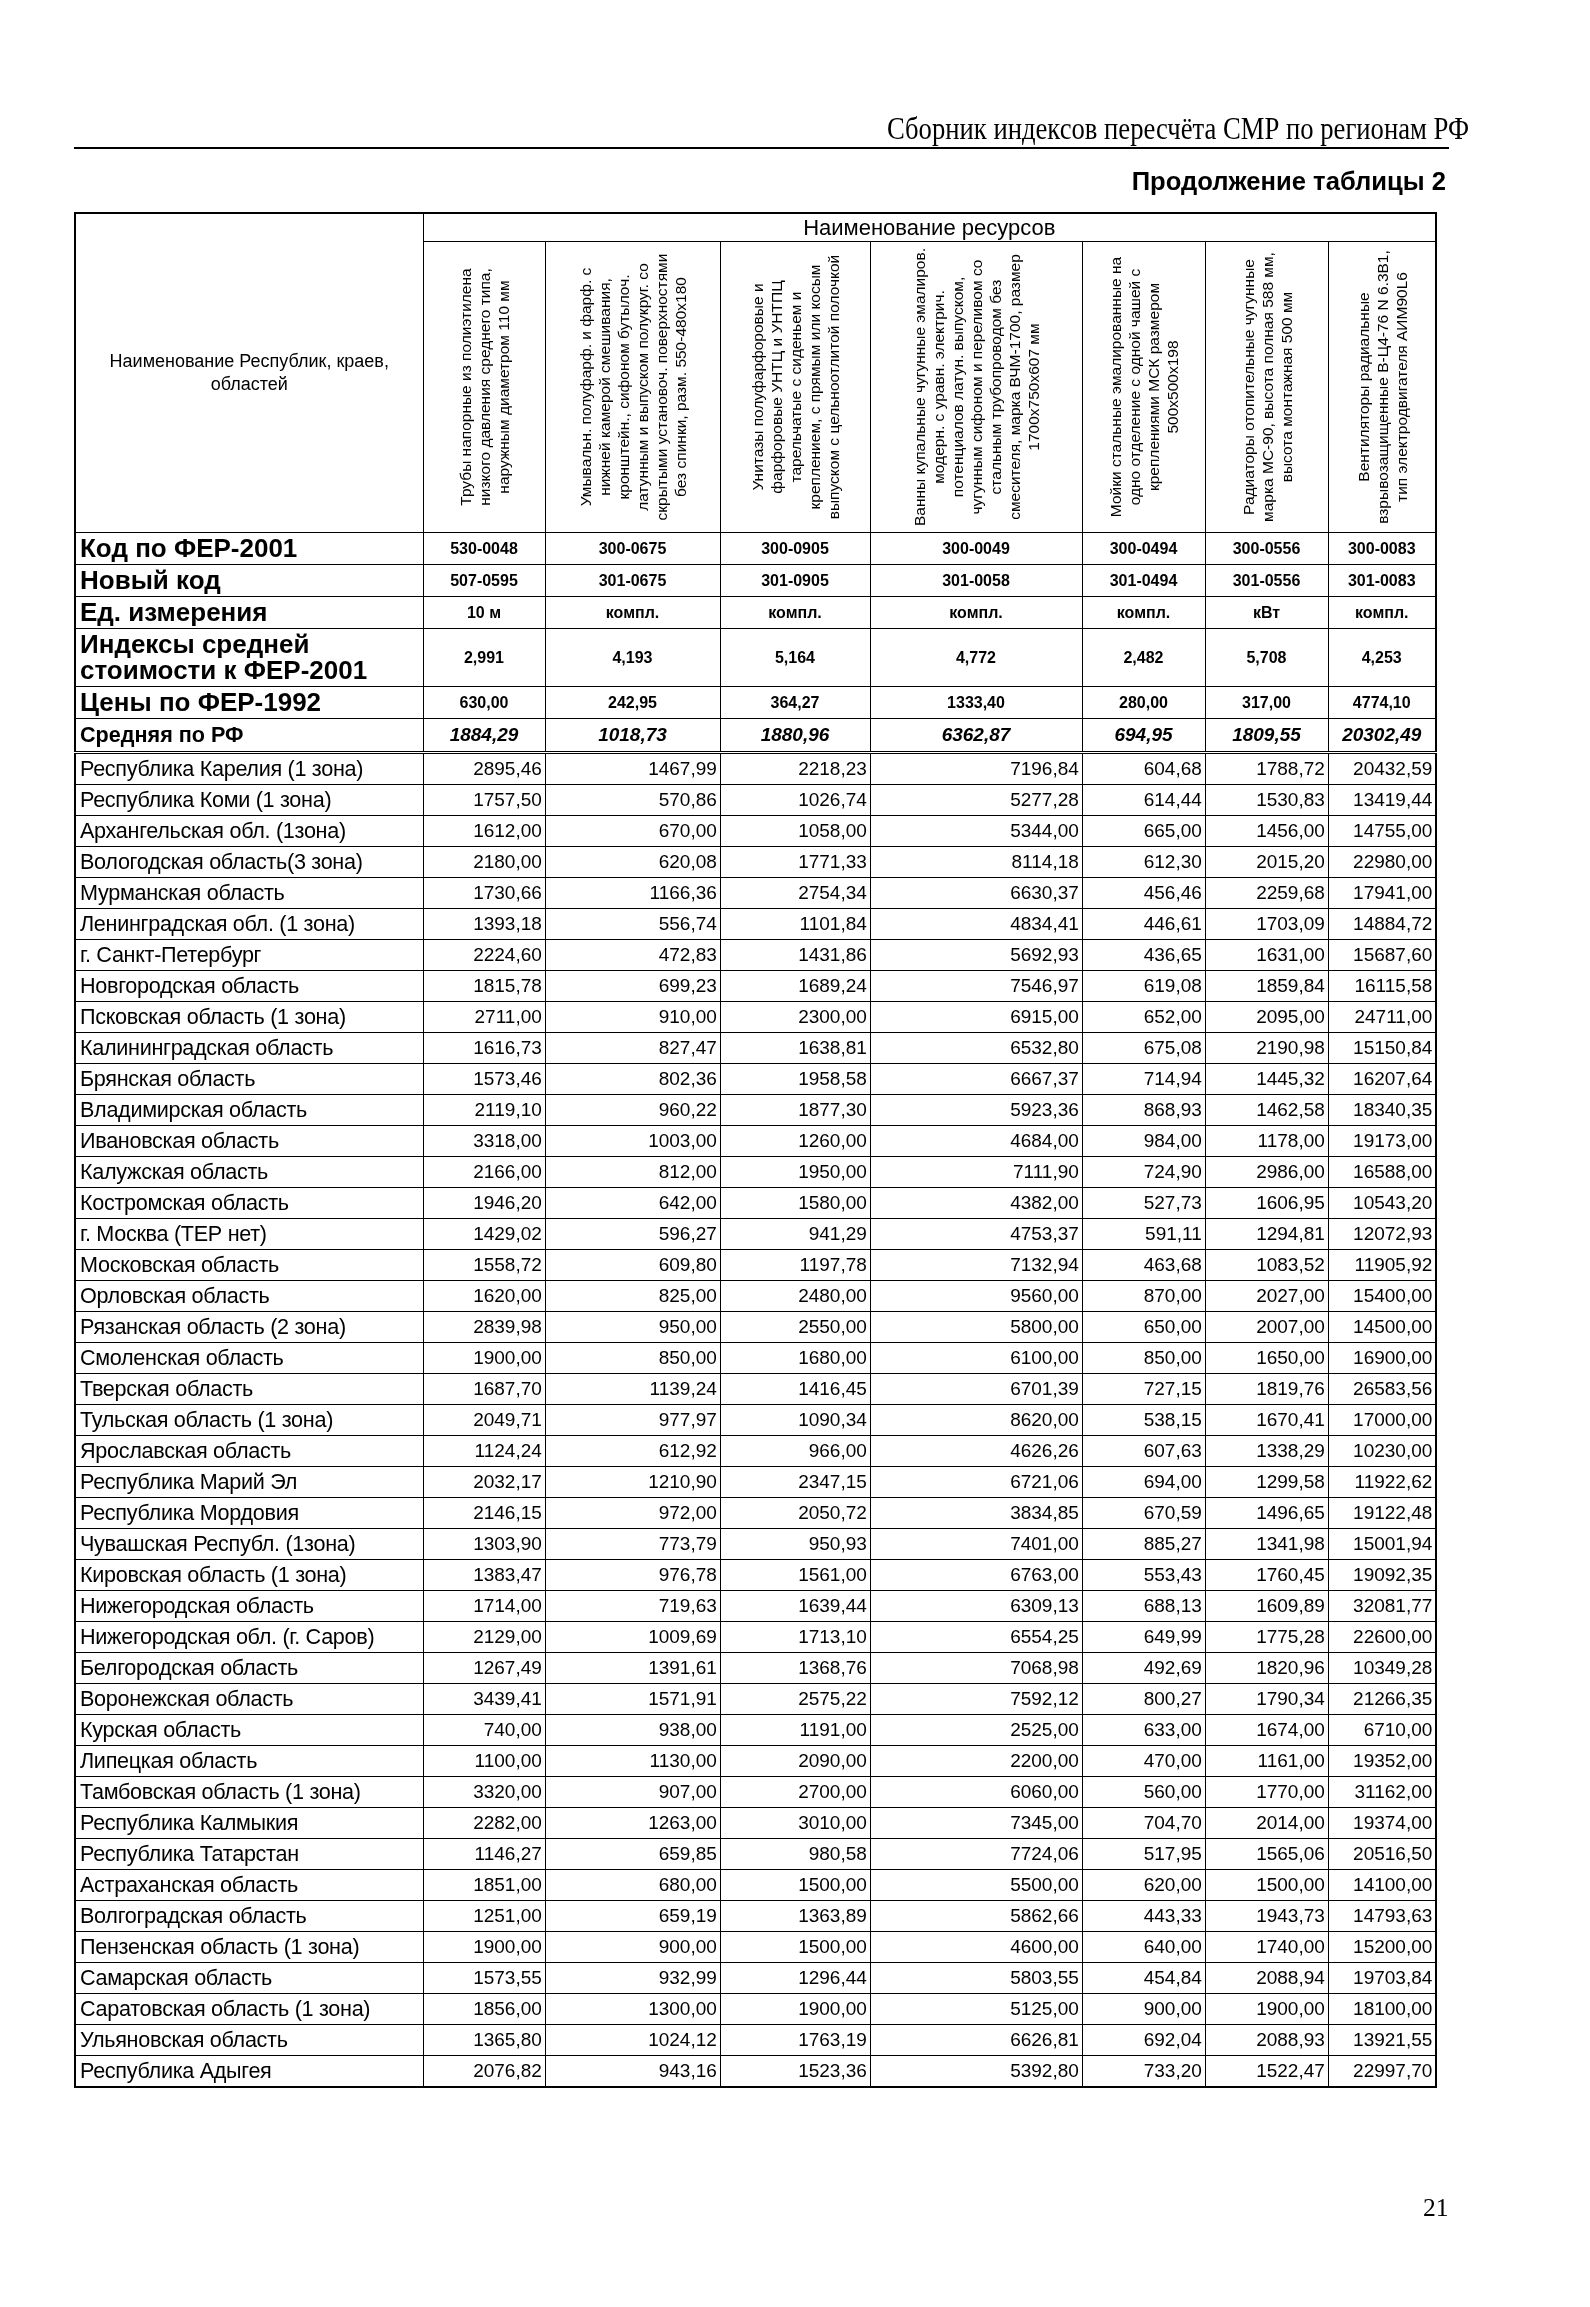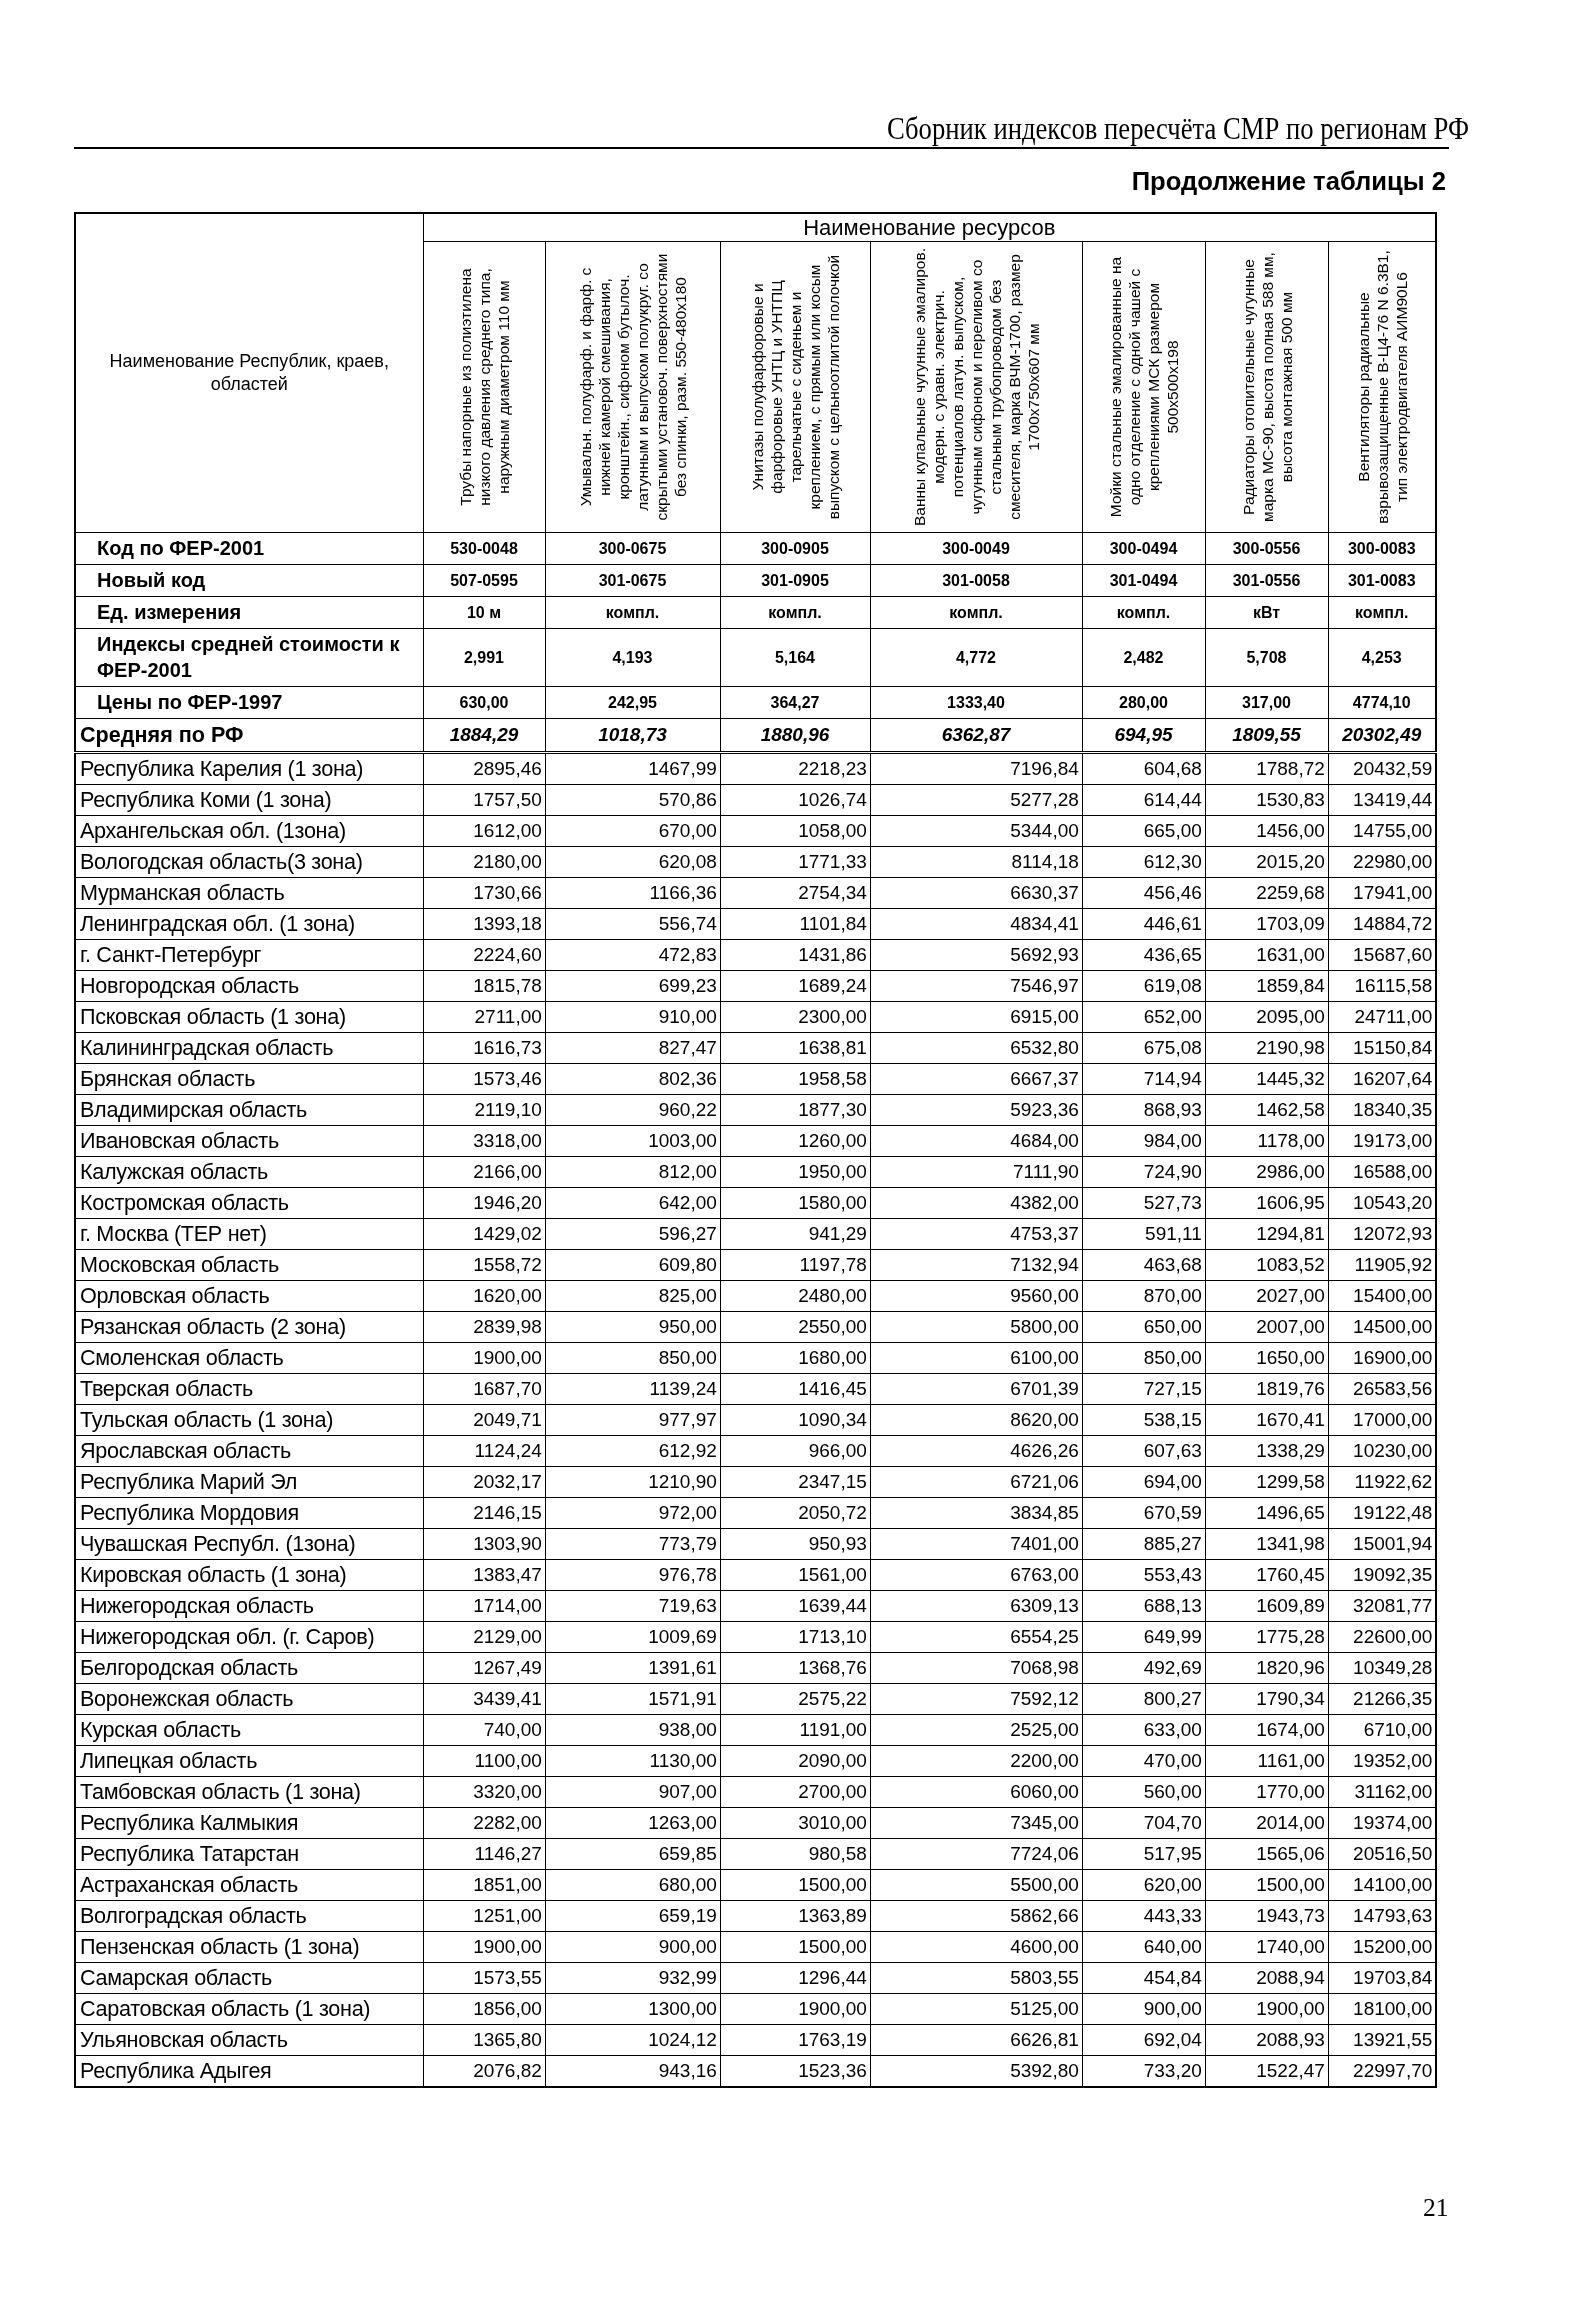--- a/index.html
+++ b/index.html
@@ -23,21 +23,21 @@
   table.main td, table.main th { border: 1.3px solid #000; padding: 0; overflow: hidden; }
   th.resource-group { height: 27px; font-weight: normal; font-size: 22px; text-align: center; }
   th.region-header { font-weight: normal; font-size: 18px; text-align: center; vertical-align: middle; line-height: 23px; padding: 0 6.7px; }
   th.rot { height: 290px; font-weight: normal; position: relative; }
   .rot-inner {
     position: absolute; left: 50%; top: 50%;
     width: 283px; transform: translate(-50%, -50%) rotate(-90deg);
     font-size: 15.5px; line-height: 19px; text-align: center; white-space: normal;
   }
   tr.meta td { font-weight: bold; font-size: 16px; height: 31px; text-align: center; transform-origin: center; }
-  tr.meta td.label { text-align: left; padding-left: 21px; font-size: 20px; }
+  tr.meta td.label { text-align: left; padding-left: 4px; font-size: 26px; }
   tr.meta.tall td { height: 57px; line-height: 25.6px; }
   tr.avg td { font-weight: bold; font-style: italic; font-size: 19px; height: 32px; text-align: center; }
   tr.avg td.label { font-style: normal; text-align: left; padding-left: 4px; font-size: 21.6px; }
   tr.avg { border-bottom: 3.4px double #000; }
   tr.data td { font-size: 19px; height: 30px; text-align: right; padding-right: 2.7px; }
   tr.data td.label { text-align: left; padding-left: 4px; font-size: 21.6px; letter-spacing: -0.3px; }
   .page-number { position: absolute; left: 1423px; top: 2193px; font-family: "Liberation Serif", serif; font-size: 25.6px; }
 </style>
 </head>
 <body>
@@ -121,21 +121,21 @@
       <td class="label">Индексы средней стоимости к ФЕР-2001</td>
       <td>2,991</td>
       <td>4,193</td>
       <td>5,164</td>
       <td>4,772</td>
       <td>2,482</td>
       <td>5,708</td>
       <td>4,253</td>
     </tr>
     <tr class="meta">
-      <td class="label">Цены по ФЕР-1997</td>
+      <td class="label">Цены по ФЕР-1992</td>
       <td>630,00</td>
       <td>242,95</td>
       <td>364,27</td>
       <td>1333,40</td>
       <td>280,00</td>
       <td>317,00</td>
       <td>4774,10</td>
     </tr>
     <tr class="avg">
       <td class="label">Средняя по РФ</td>

